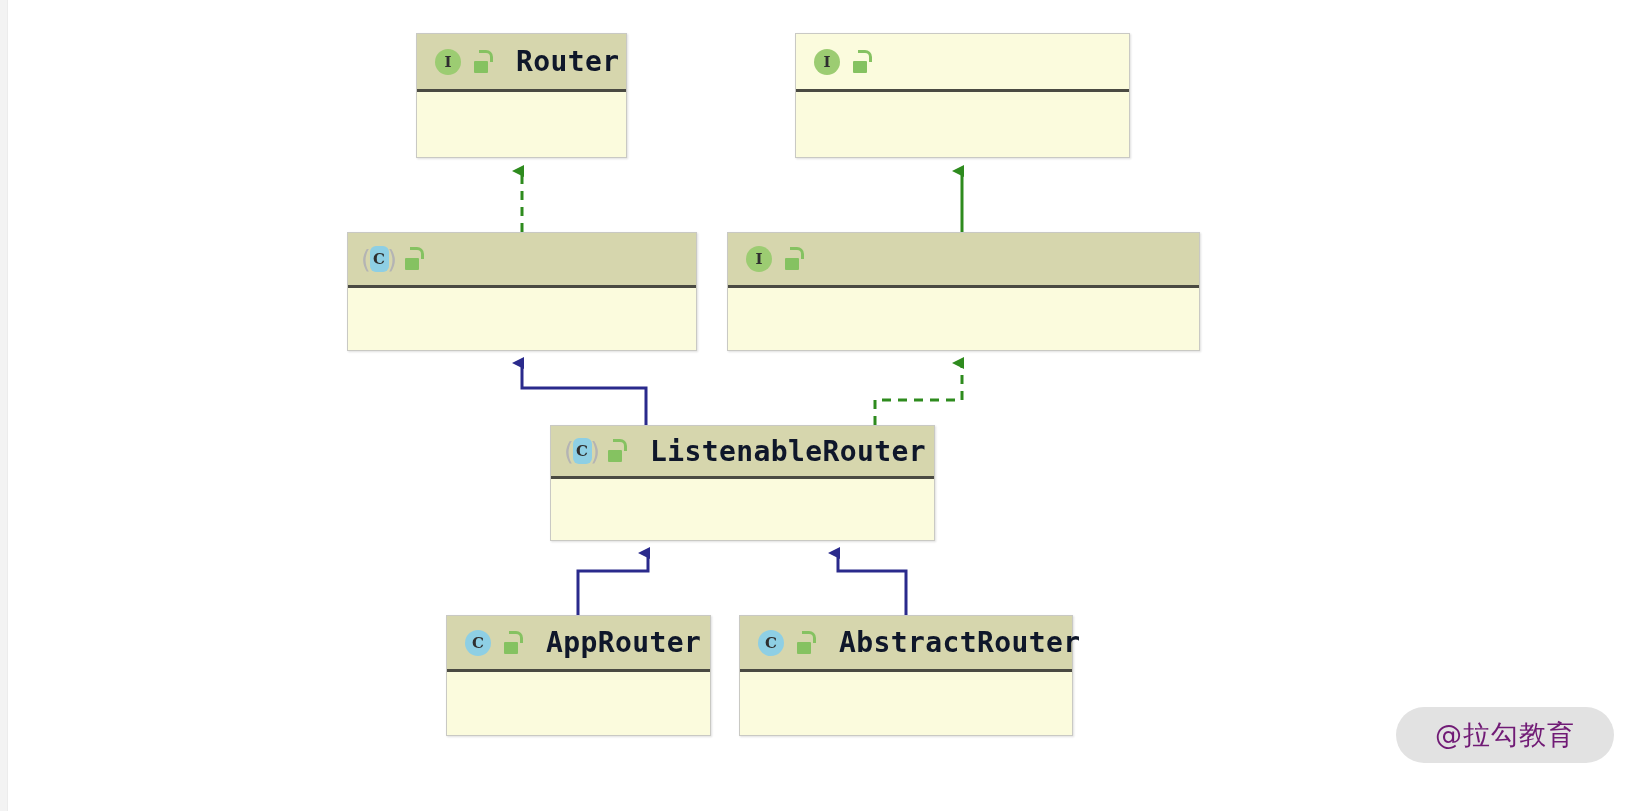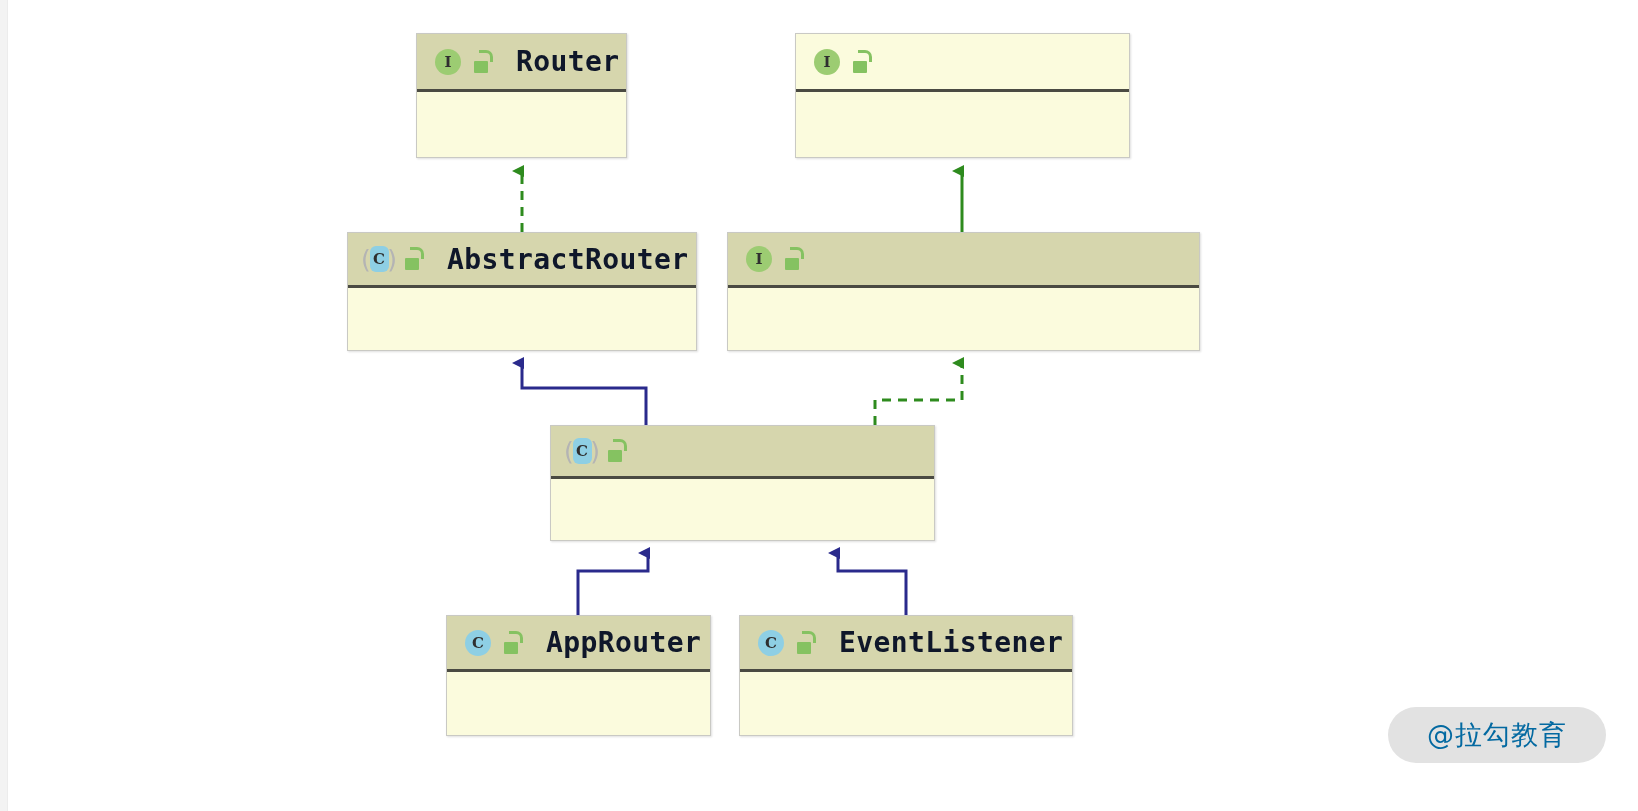--- a/index.html
+++ b/index.html
@@ -146,32 +146,32 @@
     height: 9px;
     border: 3px solid #85c261;
     border-bottom: none;
     border-left: none;
     border-radius: 0 7px 0 0;
   }
 
   
   #watermark {
     position: absolute;
-    right: 32px;
+    right: 24px;
     bottom: 48px;
     width: 218px;
     height: 56px;
     border-radius: 28px;
     background: #e2e2e2;
     display: flex;
     align-items: center;
     justify-content: center;
     font-family: "DejaVu Sans", "Liberation Sans", sans-serif;
     font-size: 27px;
-    color: #0369a1;
+    color: #701a75;
     letter-spacing: 1px;
     user-select: none;
   }
 </style>
 </head>
 <body>
 
 <div id="diagram-canvas">
 
   <div id="left-edge-strip"></div>
@@ -242,21 +242,20 @@
     <div class="uml-header" style="height: 55px;">
       <span class="badge badge-abstract">
         <span class="paren paren-l">(</span>
         <span class="badge-disc">C</span>
         <span class="paren paren-r">)</span>
       </span>
       <span class="lock-icon">
         <span class="lock-shackle"></span>
         <span class="lock-body"></span>
       </span>
-      <span class="uml-title">AbstractRouter</span>
     </div>
     <div class="uml-body" style="height: 62px;"></div>
   </div>
 
   <div class="uml-node" id="node-configuration-listener" style="left: 727px; top: 232px; width: 473px; height: 119px;">
     <div class="uml-header" style="height: 55px;">
       <span class="badge badge-interface">
         <span class="badge-disc">I</span>
       </span>
       <span class="lock-icon">
@@ -271,20 +270,21 @@
     <div class="uml-header" style="height: 53px;">
       <span class="badge badge-abstract">
         <span class="paren paren-l">(</span>
         <span class="badge-disc">C</span>
         <span class="paren paren-r">)</span>
       </span>
       <span class="lock-icon">
         <span class="lock-shackle"></span>
         <span class="lock-body"></span>
       </span>
+      <span class="uml-title">ListenableRouter</span>
     </div>
     <div class="uml-body" style="height: 61px;"></div>
   </div>
 
   <div class="uml-node" id="node-app-router" style="left: 446px; top: 615px; width: 265px; height: 121px;">
     <div class="uml-header" style="height: 56px;">
       <span class="badge badge-class">
         <span class="badge-disc">C</span>
       </span>
       <span class="lock-icon">
@@ -298,21 +298,21 @@
 
   <div class="uml-node" id="node-service-router" style="left: 739px; top: 615px; width: 334px; height: 121px;">
     <div class="uml-header" style="height: 56px;">
       <span class="badge badge-class">
         <span class="badge-disc">C</span>
       </span>
       <span class="lock-icon">
         <span class="lock-shackle"></span>
         <span class="lock-body"></span>
       </span>
-      <span class="uml-title">EventListener</span>
+      <span class="uml-title">AbstractRouter</span>
     </div>
     <div class="uml-body" style="height: 63px;"></div>
   </div>
 
   <div id="watermark">
     <span>@拉勾教育</span>
   </div>
 
 </div>
 

